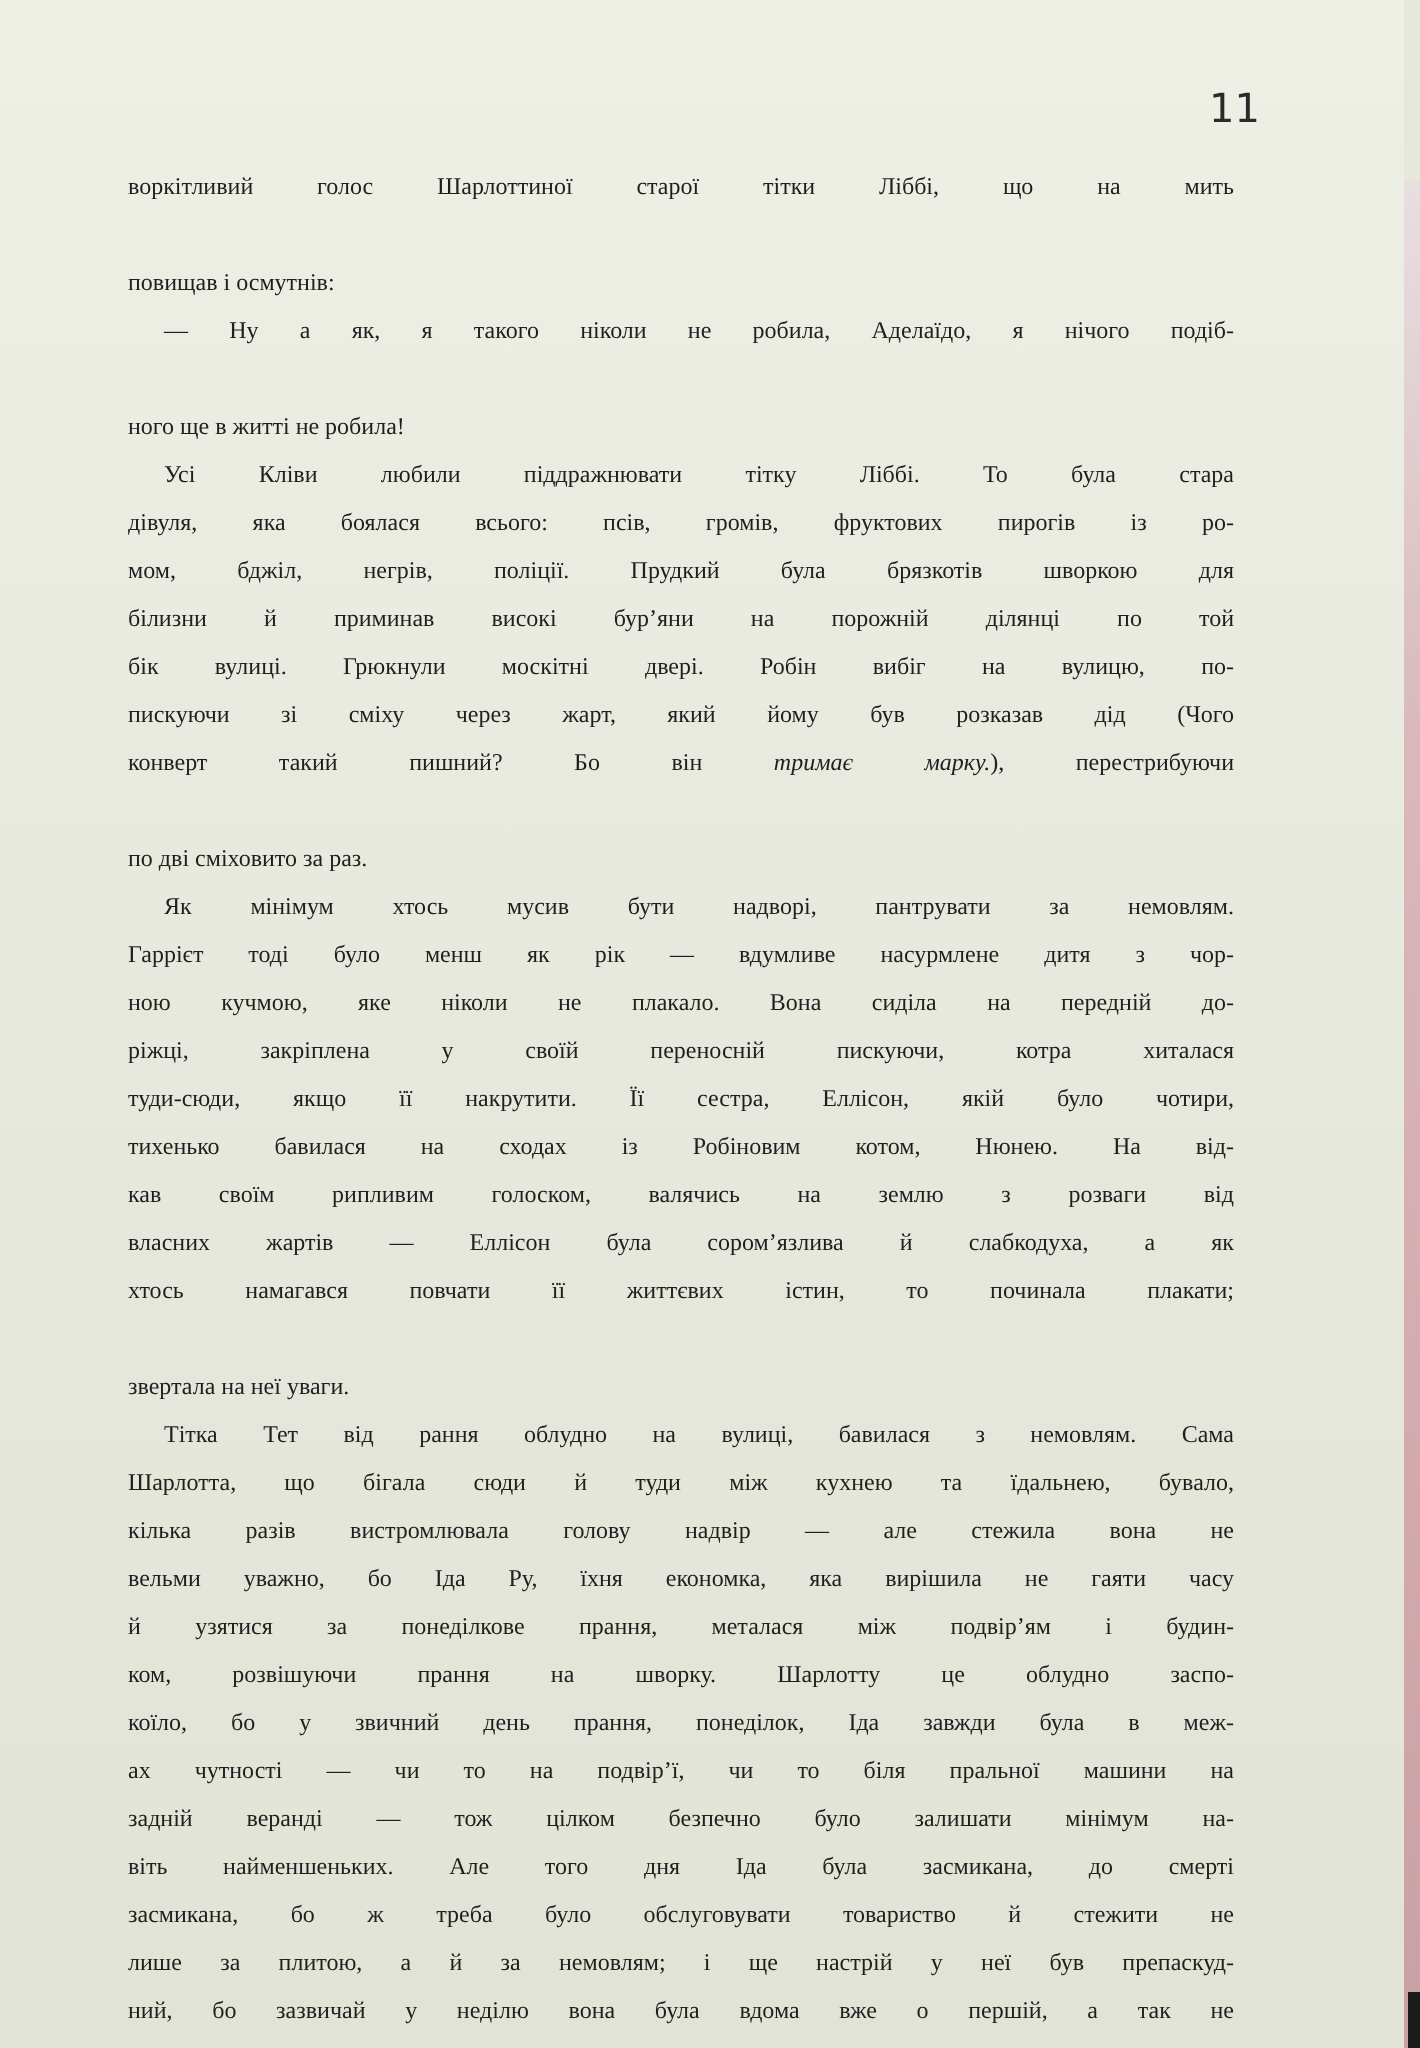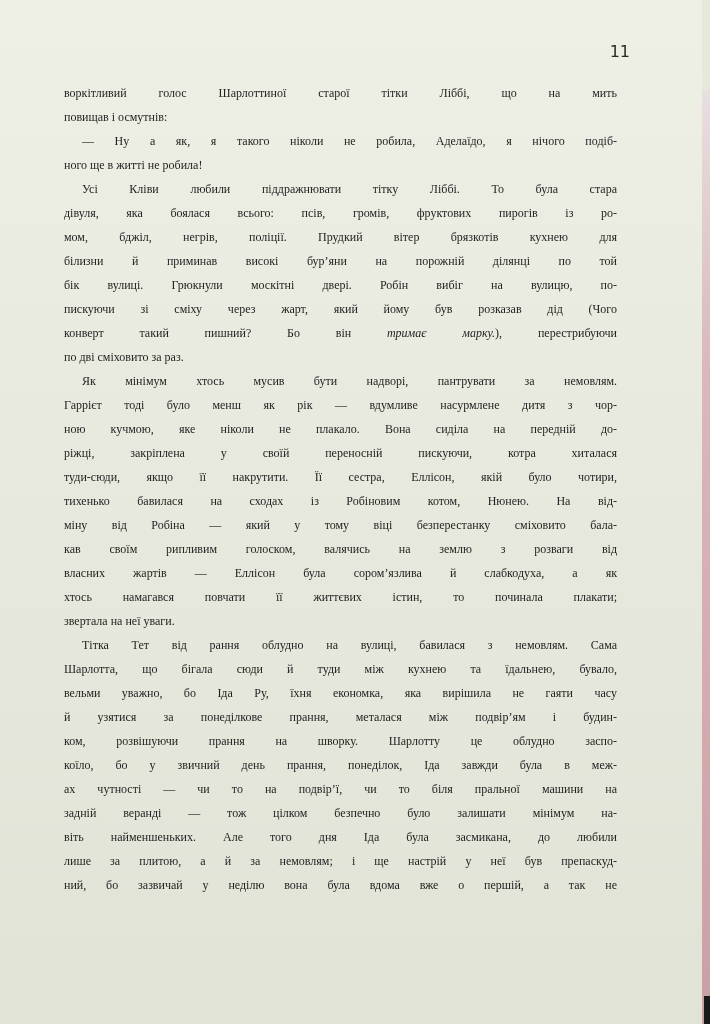--- a/index.html
+++ b/index.html
@@ -38,85 +38,87 @@
     height: 28px;
     background: #1a1a1a;
   }
   .page-number {
     position: absolute;
     top: 42px;
     left: 590px;
     width: 40px;
     text-align: right;
     font-family: "DejaVu Sans", "Liberation Sans", sans-serif;
-    font-size: 16px;
+    font-size: 20px;
     color: #2a2a2a;
   }
   .text {
     position: absolute;
     left: 64px;
     top: 81px;
     width: 553px;
     color: #1f1f1f;
     font-size: 12px;
     line-height: 24px;
   }
   .line {
     display: block;
     height: 24px;
     white-space: nowrap;
     text-align: justify;
     text-align-last: justify;
   }
   .line.last {
     text-align-last: left;
+    margin-top: 24px;
   }
   .line.indent {
     padding-left: 18px;
   }
   em {
     font-style: italic;
   }
 </style>
 </head>
 <body>
 
 <div class="page">
   <div class="page-number">11</div>
   <div class="text" id="text-body">
       <span class="line">воркітливий голос Шарлоттиної старої тітки Ліббі, що на мить</span>
       <span class="line last">повищав і осмутнів:</span>
       <span class="line indent">— Ну а як, я такого ніколи не робила, Аделаїдо, я нічого подіб-</span>
       <span class="line last">ного ще в житті не робила!</span>
       <span class="line indent">Усі Кліви любили піддражнювати тітку Ліббі. То була стара</span>
       <span class="line">дівуля, яка боялася всього: псів, громів, фруктових пирогів із ро-</span>
-      <span class="line">мом, бджіл, негрів, поліції. Прудкий вітер брязкотів кухнею для</span>
+      <span class="line">мом, бджіл, негрів, поліції. Прудкий була брязкотів шворкою для</span>
       <span class="line">білизни й приминав високі бур’яни на порожній ділянці по той</span>
       <span class="line">бік вулиці. Грюкнули москітні двері. Робін вибіг на вулицю, по-</span>
       <span class="line">пискуючи зі сміху через жарт, який йому був розказав дід (Чого</span>
       <span class="line"><span>конверт такий пишний? Бо він </span><em>тримає марку.</em><span>), перестрибуючи</span></span>
       <span class="line last">по дві сміховито за раз.</span>
       <span class="line indent">Як мінімум хтось мусив бути надворі, пантрувати за немовлям.</span>
       <span class="line">Гаррієт тоді було менш як рік — вдумливе насурмлене дитя з чор-</span>
       <span class="line">ною кучмою, яке ніколи не плакало. Вона сиділа на передній до-</span>
       <span class="line">ріжці, закріплена у своїй переносній пискуючи, котра хиталася</span>
       <span class="line">туди-сюди, якщо її накрутити. Її сестра, Еллісон, якій було чотири,</span>
       <span class="line">тихенько бавилася на сходах із Робіновим котом, Нюнею. На від-</span>
-      <span class="line">міну від Робіна — який у тому віці безперестанку сміховито бала-</span>
       <span class="line">кав своїм рипливим голоском, валячись на землю з розваги від</span>
       <span class="line">власних жартів — Еллісон була сором’язлива й слабкодуха, а як</span>
       <span class="line">хтось намагався повчати її життєвих істин, то починала плакати;</span>
       <span class="line last">звертала на неї уваги.</span>
       <span class="line indent">Тітка Тет від рання облудно на вулиці, бавилася з немовлям. Сама</span>
       <span class="line">Шарлотта, що бігала сюди й туди між кухнею та їдальнею, бувало,</span>
+      <span class="line">кілька разів вистромлювала голову надвір — але стежила вона не</span>
       <span class="line">вельми уважно, бо Іда Ру, їхня економка, яка вирішила не гаяти часу</span>
       <span class="line">й узятися за понеділкове прання, металася між подвір’ям і будин-</span>
       <span class="line">ком, розвішуючи прання на шворку. Шарлотту це облудно заспо-</span>
       <span class="line">коїло, бо у звичний день прання, понеділок, Іда завжди була в меж-</span>
       <span class="line">ах чутності — чи то на подвір’ї, чи то біля пральної машини на</span>
       <span class="line">задній веранді — тож цілком безпечно було залишати мінімум на-</span>
-      <span class="line">віть найменшеньких. Але того дня Іда була засмикана, до любили</span>
+      <span class="line">віть найменшеньких. Але того дня Іда була засмикана, до смерті</span>
+      <span class="line">засмикана, бо ж треба було обслуговувати товариство й стежити не</span>
       <span class="line">лише за плитою, а й за немовлям; і ще настрій у неї був препаскуд-</span>
       <span class="line">ний, бо зазвичай у неділю вона була вдома вже о першій, а так не</span>
     </div>
 </div>
 <div class="edge"></div>
 <div class="edge-dark"></div>
 
 </body></html>

